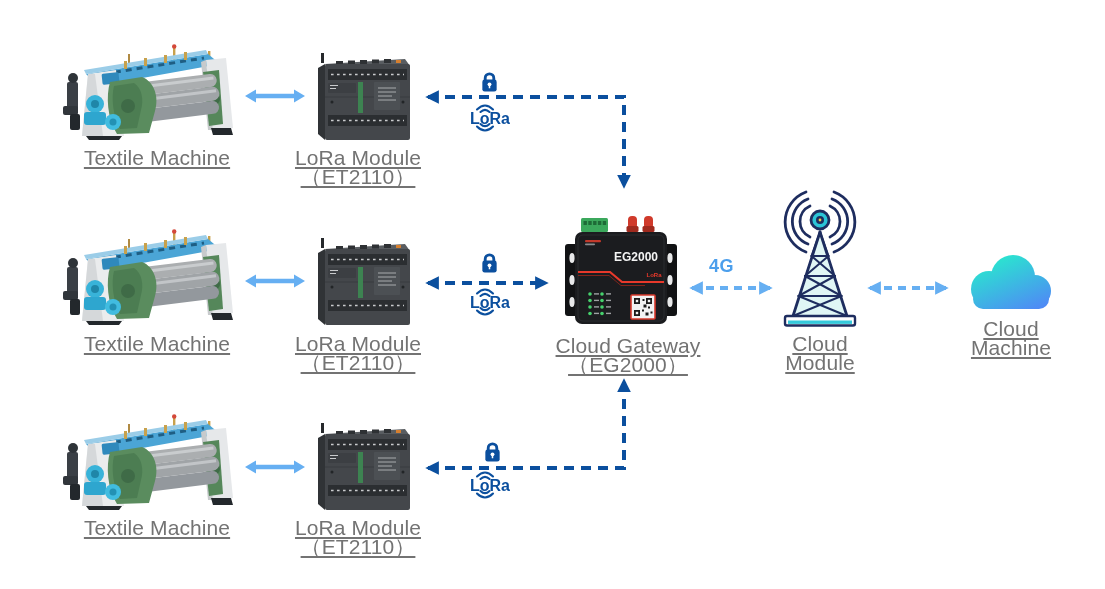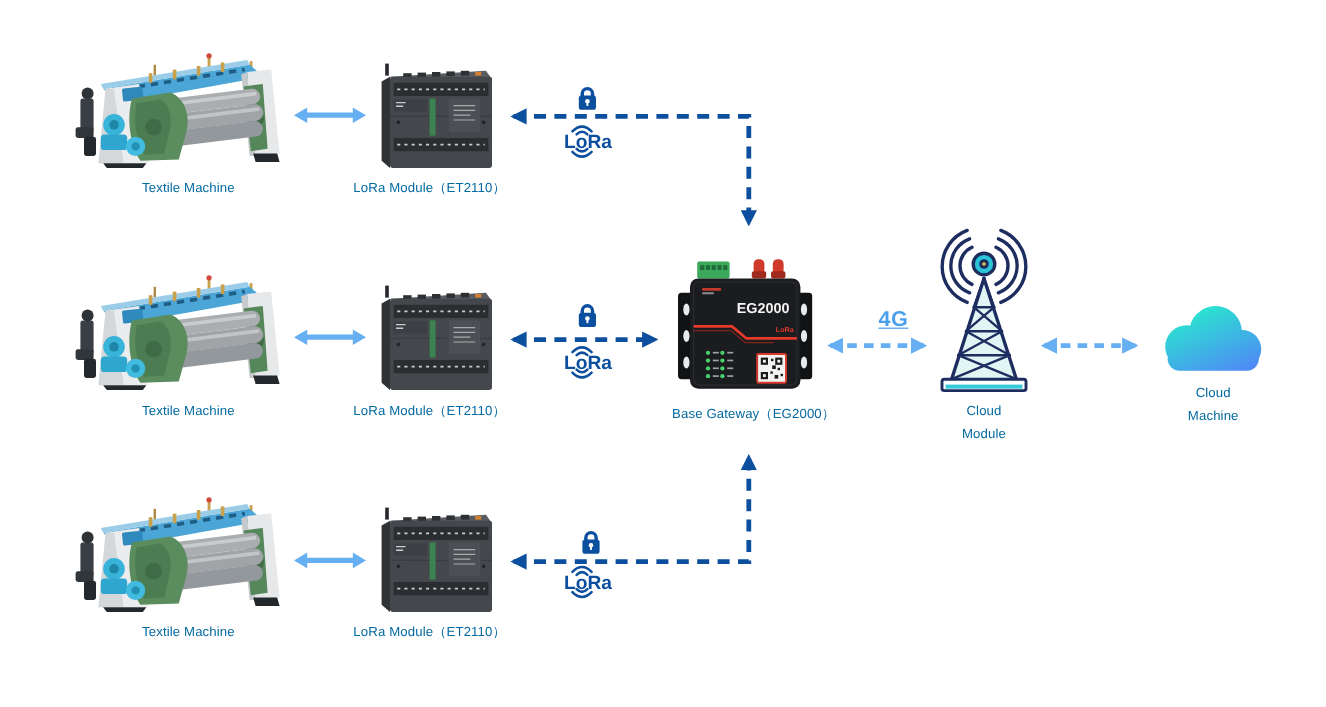--- a/index.html
+++ b/index.html
@@ -2,26 +2,26 @@
 <html><head>
 <meta charset="utf-8">
 <style>
   html,body{margin:0;padding:0;background:#ffffff;}
   .canvas{
     position:relative;width:1105px;height:589px;background:#ffffff;
     font-family:"Liberation Sans","DejaVu Sans",sans-serif;overflow:hidden;
   }
   .abs{position:absolute;display:block;}
   .lbl{
-    position:absolute;color:#0369a1;font-size:11px;line-height:19px;
-    text-align:center;letter-spacing:.1px;
+    position:absolute;color:#737373;font-size:21px;line-height:19px;
+    text-align:center;letter-spacing:.1px;text-decoration:underline;
   }
   .link-lbl{
     position:absolute;color:#4c9fec;font-weight:bold;font-size:18px;
-    text-align:right;letter-spacing:.5px;text-decoration:underline;
+    text-align:left;letter-spacing:.5px;
   }
   .defs{position:absolute;width:0;height:0;overflow:hidden;}
 </style>
 </head>
 <body>
 
 <div class="canvas">
 
   <svg class="defs" aria-hidden="true">
     <defs>
@@ -265,21 +265,21 @@
         <rect x="80.5" y="98.5" width="3" height="3"></rect>
           <rect x="85.5" y="97.5" width="2" height="2"></rect>
       </g>
       <g fill="#f2f2f2">
         <rect x="70.8" y="85.8" width="2.4" height="2.4"></rect>
           <rect x="82.8" y="85.8" width="2.4" height="2.4"></rect>
         <rect x="70.8" y="97.8" width="2.4" height="2.4"></rect>
       </g>
     </g>
   </svg>
-  <div class="lbl" style="left:518px;top:336px;width:220px">Base Gateway（EG2000）</div>
+  <div class="lbl" style="left:518px;top:336px;width:220px">Cloud Gateway（EG2000）</div>
 
   <div class="link-lbl" style="left:709px;top:256px;width:48px">4G</div>
 
   <svg class="abs" style="left:775px;top:190px" width="95" height="140" viewBox="0 0 95 140">
     <g stroke="#1e2d5f" stroke-width="2.8" fill="none" stroke-linecap="round">
       <path d="M31 2 A32 32 0 0 0 31 62"></path>
       <path d="M33 9 A24 24 0 0 0 33 54"></path>
       <path d="M35 16 A17 17 0 0 0 35 47"></path>
       <path d="M59 2 A32 32 0 0 1 59 62"></path>
       <path d="M57 9 A24 24 0 0 1 57 54"></path>

